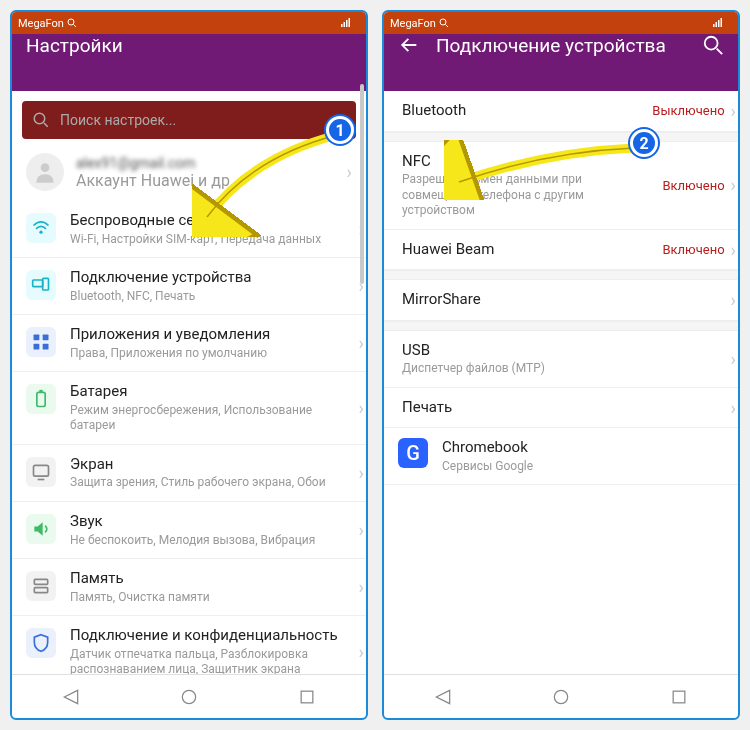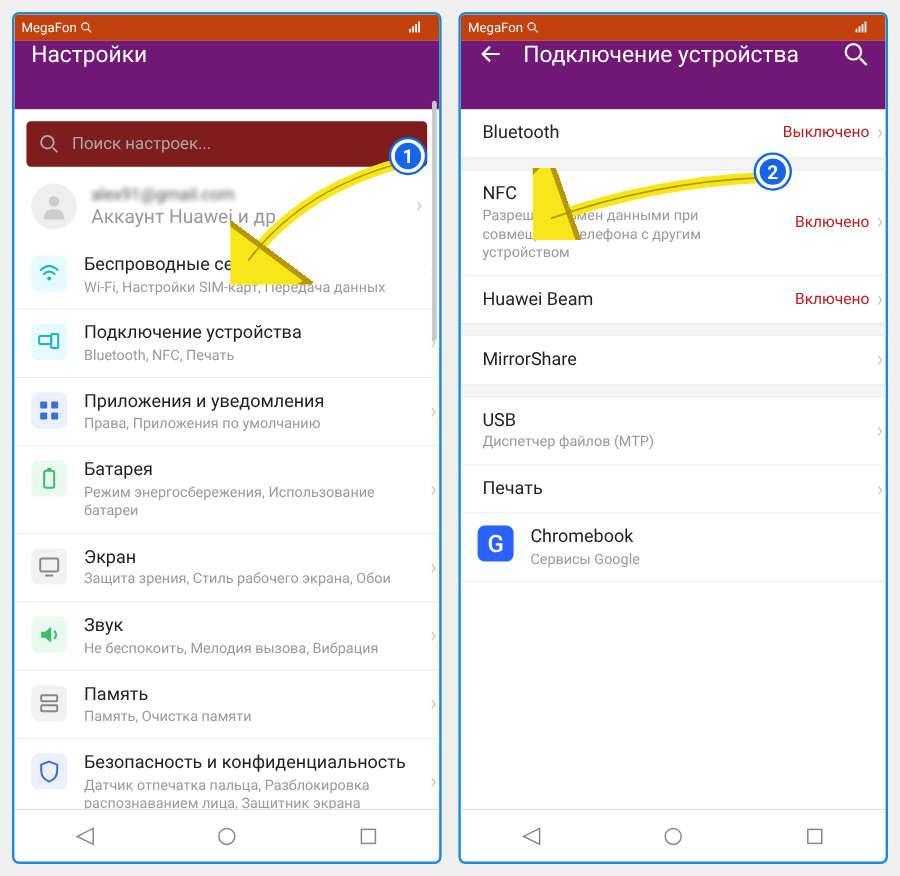--- a/index.html
+++ b/index.html
@@ -290,21 +290,21 @@
           <span class="chev">›</span>
         </div>
     </div>
     <div class="row">
       <div class="iconbox" style="background:#eaf0fc">
           <svg width="20" height="20" viewBox="0 0 24 24">
             <path d="M12 2 L20 5 V11 Q20 19 12 22 Q4 19 4 11 V5 Z" fill="none" stroke="#3a6fd8" stroke-width="2"></path>
           </svg>
         </div>
       <div class="content">
-          <div class="title2">Безопасность и конфиденциальность</div>
+          <div class="title2">Подключение и конфиденциальность</div>
           <div class="sub">Датчик отпечатка пальца, Разблокировка распознаванием лица, Защитник экрана</div>
         </div>
       <div class="right">
           <span class="chev">›</span>
         </div>
     </div>
   </div>
 
   <div class="navbar">
     <svg class="nav-btn" viewBox="0 0 24 24">

